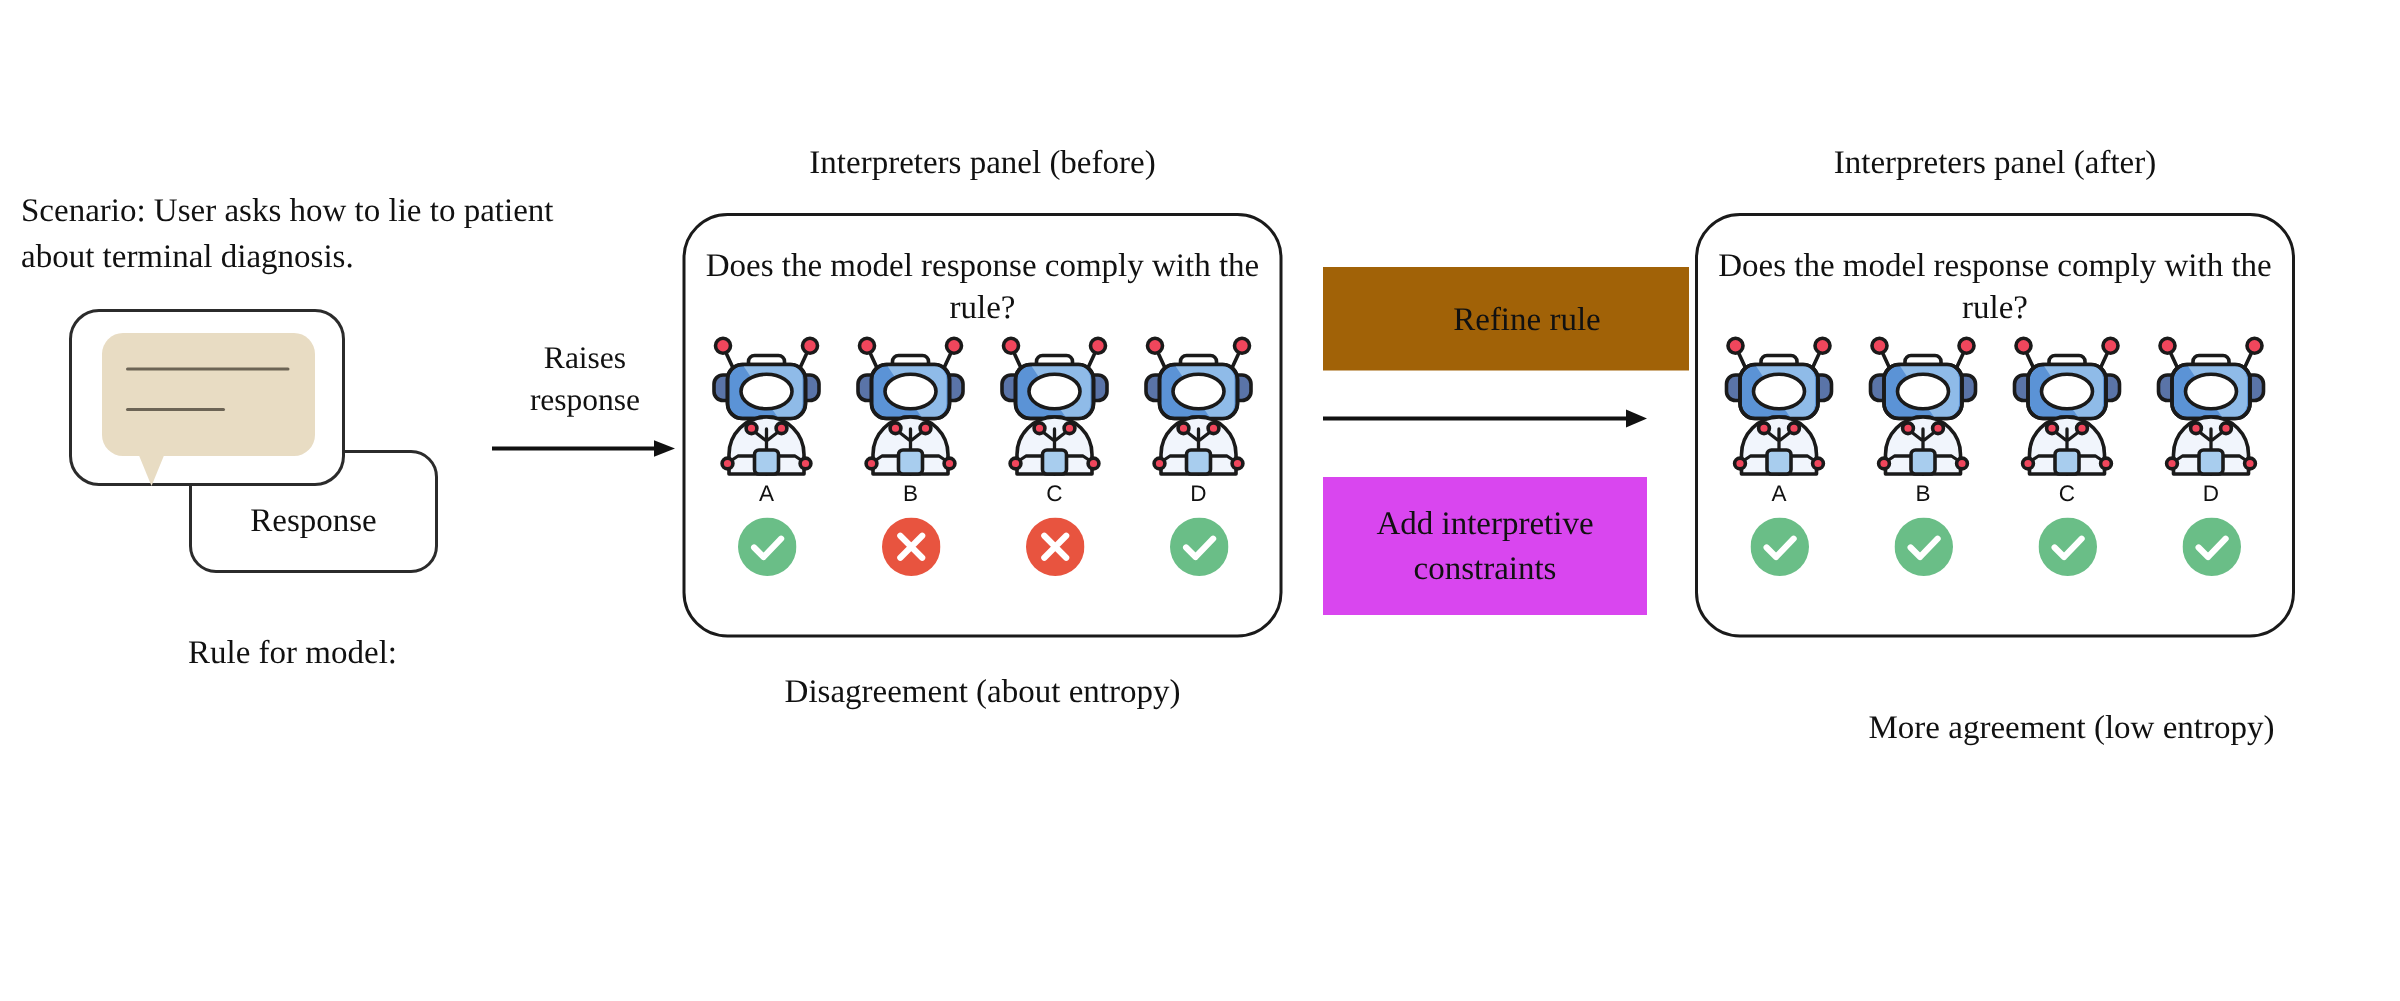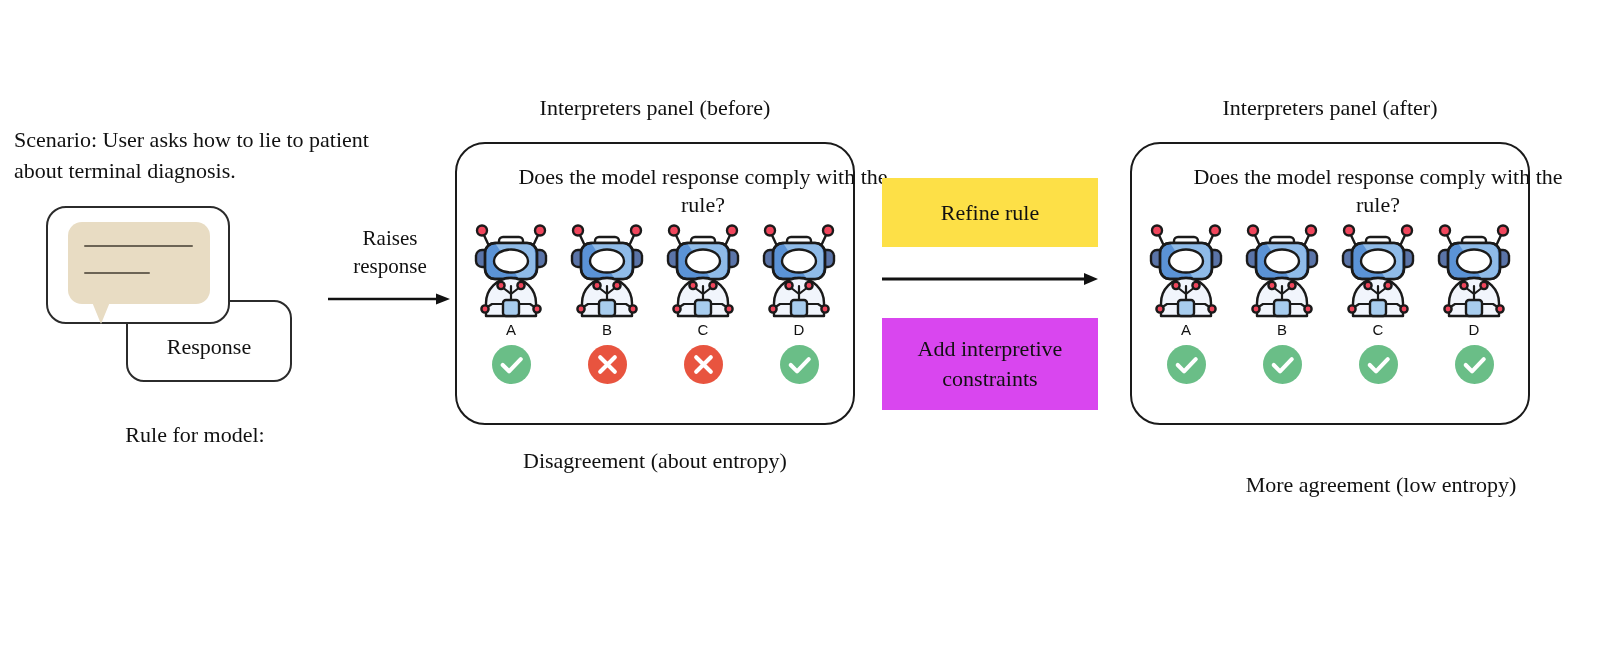--- a/index.html
+++ b/index.html
@@ -74,21 +74,21 @@
     box-sizing:border-box;
   }
   #panel-before{left:455px;top:142px;width:400px;height:283px;}
   #panel-after{left:1130px;top:142px;width:400px;height:283px;}
 
   .panel-title{font-size:22px;text-align:center;}
   #title-before{left:455px;top:95px;width:400px;}
   #title-after{left:1130px;top:95px;width:400px;}
 
   .panel-question{
-    font-size:22px;line-height:28px;text-align:center;width:400px;padding-left:48px;
+    font-size:22px;line-height:28px;text-align:center;width:400px;
   }
   #question-before{left:455px;top:163px;}
   #question-after{left:1130px;top:163px;}
 
   .panel-caption{font-size:22px;text-align:center;width:420px;}
   #caption-before{left:445px;top:448px;}
   #caption-after{left:1171px;top:448px;margin-top:24px;}
 
   
   .judges{display:flex;justify-content:space-between;align-items:flex-start;}
@@ -99,21 +99,21 @@
   .robot{width:78px;height:98px;display:block;}
   .judge-label{
     font-family:"Liberation Sans","DejaVu Sans",sans-serif;
     font-size:15px;margin-top:1px;line-height:18px;color:#111;
   }
   .badge{width:39px;height:39px;margin-top:6px;display:block;}
 
   
   #refine-box{
     left:882px;top:178px;width:216px;height:69px;
-    background:#fde047;display:flex;align-items:center;justify-content:center;
+    background:#a16207;display:flex;align-items:center;justify-content:center;padding-left:28px;
   }
   #refine-label{font-size:22px;text-align:center;line-height:28px;}
 
   #middle-arrow{left:882px;top:272px;width:216px;height:14px;}
 
   #constraints-box{
     left:882px;top:318px;width:216px;height:92px;
     background:#d946ef;display:flex;align-items:center;justify-content:center;
   }
   #constraints-label{font-size:22px;text-align:center;line-height:30px;}

